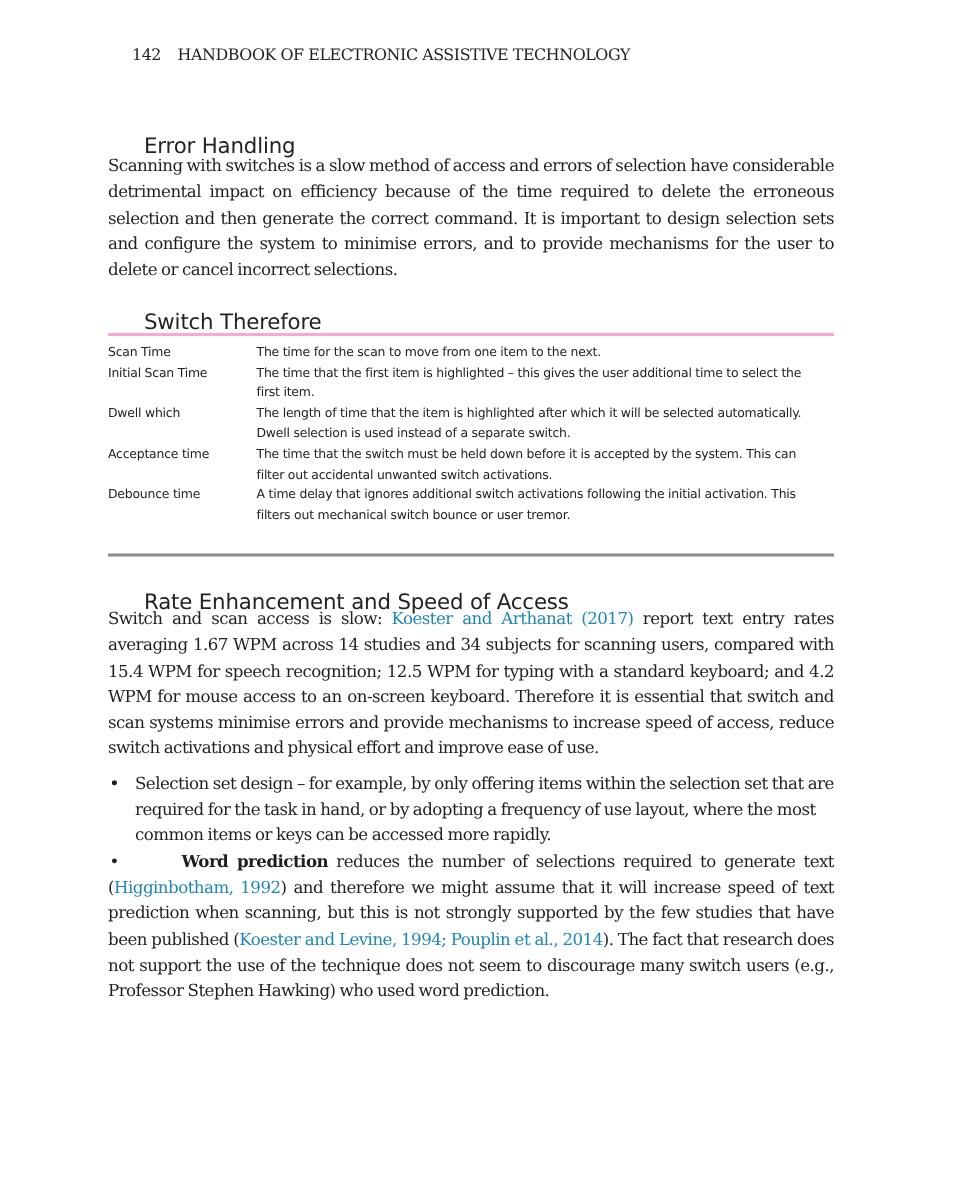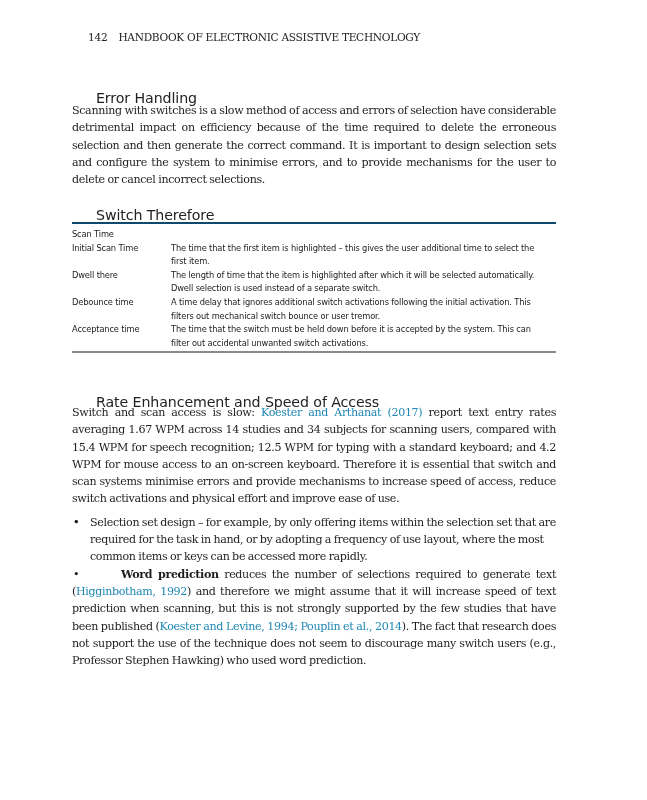--- a/index.html
+++ b/index.html
@@ -57,23 +57,23 @@
   a.cite, span.cite {
     color: #1e87b4;
     text-decoration: none;
   }
   
   .settings-table {
     position: absolute;
     left: 0;
     top: 222px;
     width: 484px;
-    border-top: 2px solid #0c4a6e;
+    border-top: 2px solid #f9a8d4;
     border-bottom: 2px solid #8a8a8a;
-    padding: 4px 0 1px 0;
+    padding: 4px 0 19px 0;
   }
   .settings-row {
     display: flex;
     font-family: "DejaVu Sans", sans-serif;
     font-size: 8.3px;
     line-height: 13.6px;
     color: #222;
     letter-spacing: -0.15px;
   }
   .settings-row .term {
@@ -113,36 +113,37 @@
   </div>
 
   <h2 style="top:78px;">Error Handling</h2>
   <p class="body-text abs" style="top:102px;">Scanning with switches is a slow method of access and errors of selection have considerable detrimental impact on efficiency because of the time required to delete the erroneous selection and then generate the correct command. It is important to design selection sets and configure the system to minimise errors, and to provide mechanisms for the user to delete or cancel incorrect selections.</p>
 
   <h2 style="top:195px;">Switch Therefore</h2>
 
   <div class="settings-table">
     <div class="settings-row">
       <div class="term">Scan Time</div>
+      <div class="desc">The time for the scan to move from one item to the next.</div>
     </div>
     <div class="settings-row">
       <div class="term">Initial Scan Time</div>
       <div class="desc">The time that the first item is highlighted – this gives the user additional time to select the first item.</div>
     </div>
     <div class="settings-row">
-      <div class="term">Dwell there</div>
+      <div class="term">Dwell which</div>
       <div class="desc">The length of time that the item is highlighted after which it will be selected automatically. Dwell selection is used instead of a separate switch.</div>
+    </div>
+    <div class="settings-row">
+      <div class="term">Acceptance time</div>
+      <div class="desc">The time that the switch must be held down before it is accepted by the system. This can filter out accidental unwanted switch activations.</div>
     </div>
     <div class="settings-row">
       <div class="term">Debounce time</div>
       <div class="desc">A time delay that ignores additional switch activations following the initial activation. This filters out mechanical switch bounce or user tremor.</div>
-    </div>
-    <div class="settings-row">
-      <div class="term">Acceptance time</div>
-      <div class="desc">The time that the switch must be held down before it is accepted by the system. This can filter out accidental unwanted switch activations.</div>
     </div>
   </div>
 
   <h2 style="top:382px;">Rate Enhancement and Speed of Access</h2>
 
   <div class="abs" style="top:404px;">
     <p class="body-text"><span>Switch and scan access is slow: </span><a class="cite" href="#">Koester and Arthanat (2017)</a><span> report text entry rates averaging 1.67 WPM across 14 studies and 34 subjects for scanning users, compared with 15.4 WPM for speech recognition; 12.5 WPM for typing with a standard keyboard; and 4.2 WPM for mouse access to an on-screen keyboard. Therefore it is essential that switch and scan systems minimise errors and provide mechanisms to increase speed of access, reduce switch activations and physical effort and improve ease of use.</span></p>
 
     <ul class="body-text bullets" style="margin-top:6px;">
       <li><span class="bullet">•</span></li>

